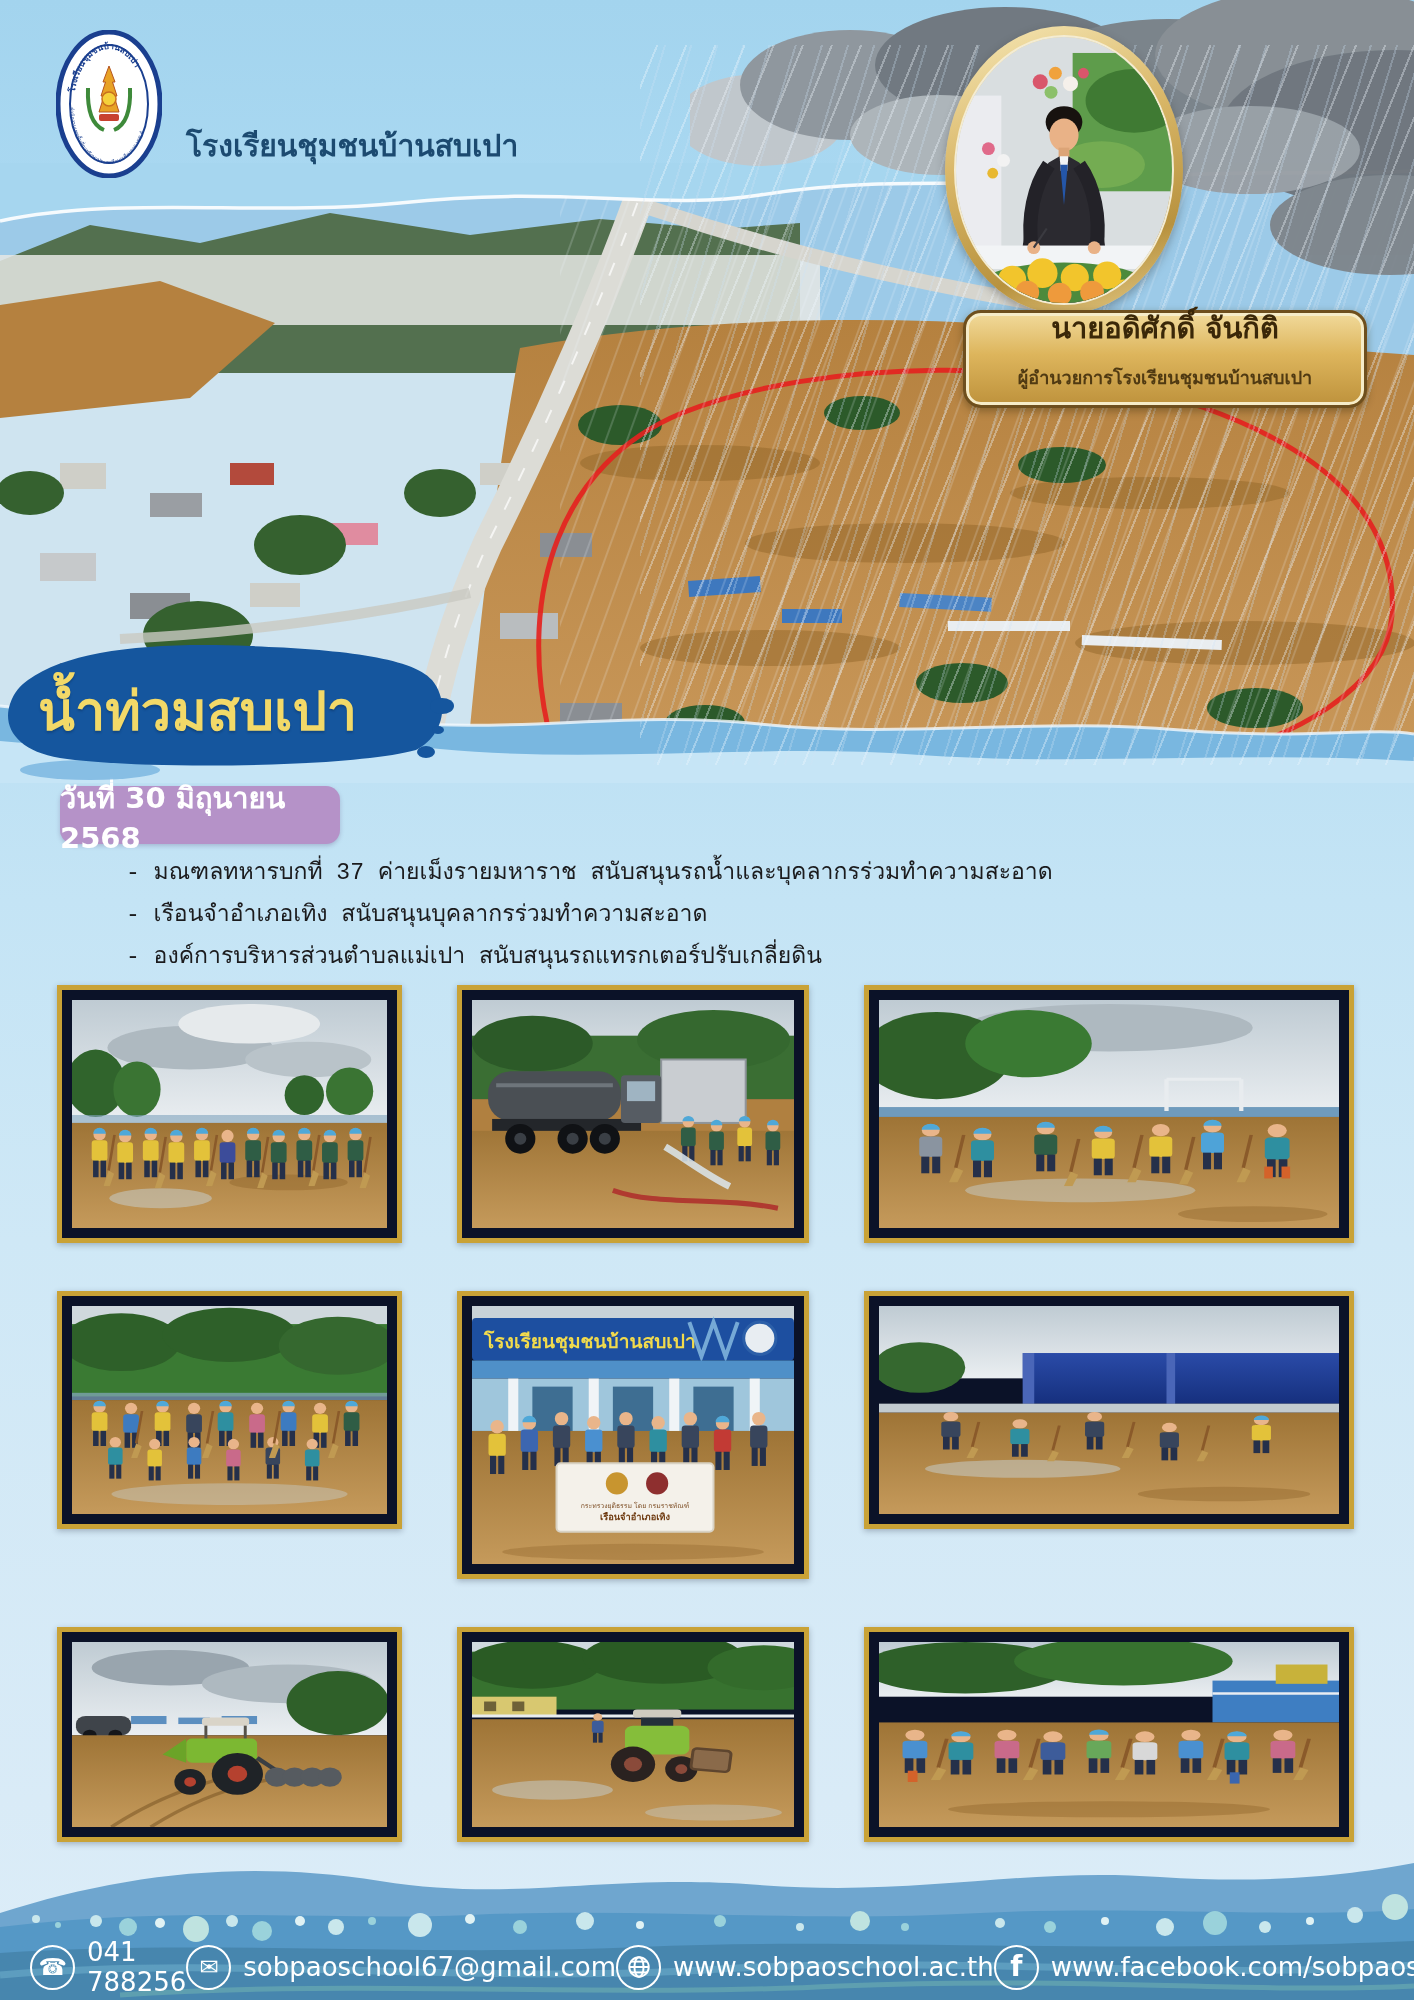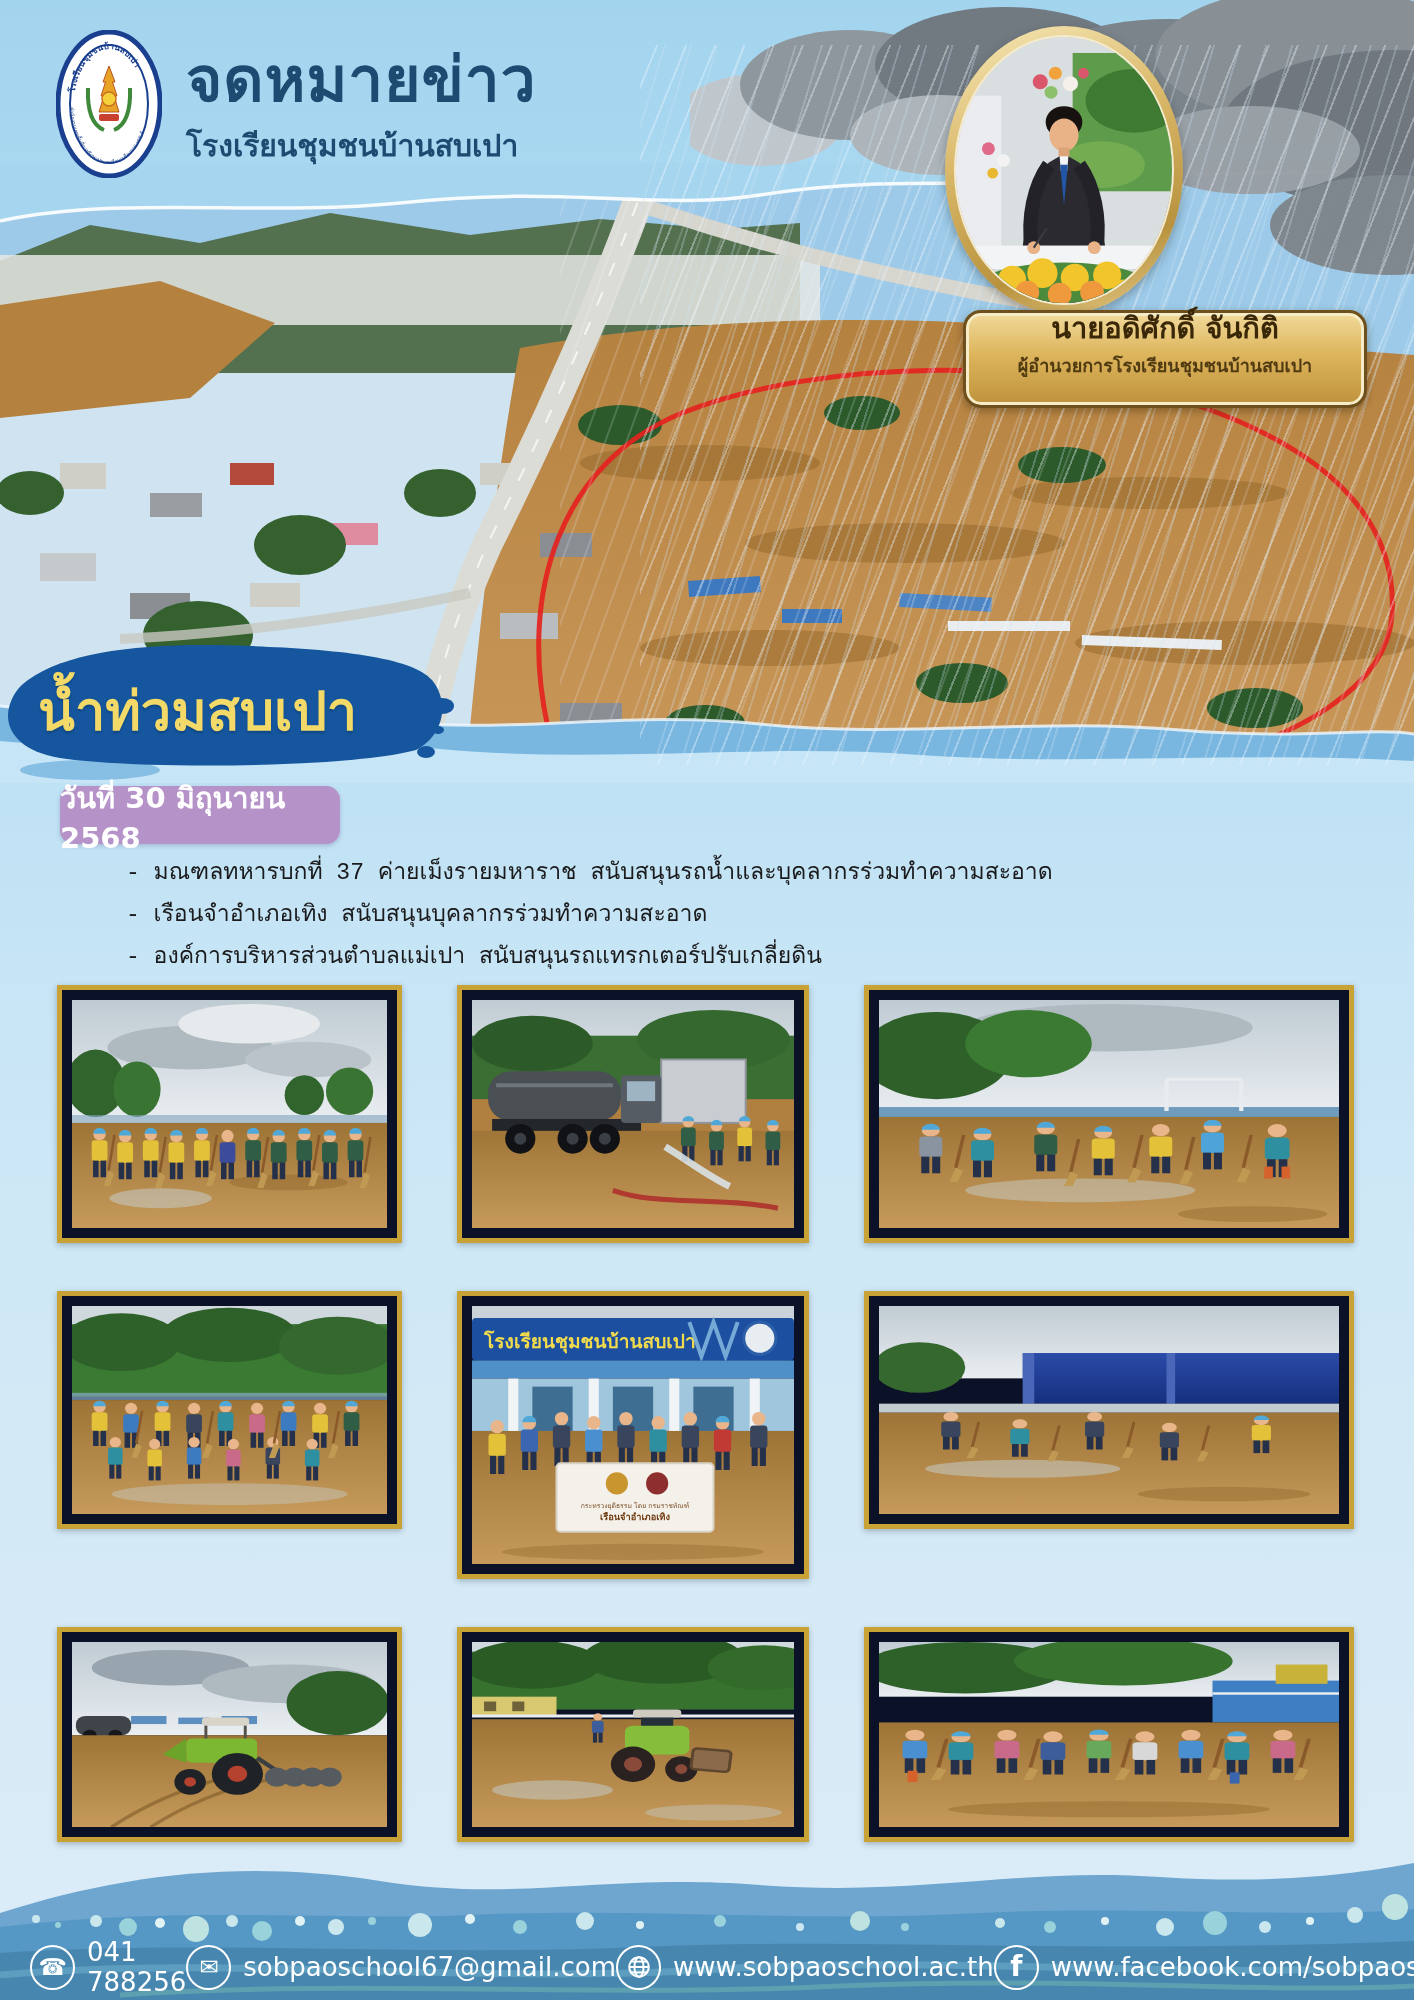--- a/index.html
+++ b/index.html
@@ -24,21 +24,21 @@
   
   .portrait{position:absolute;left:945px;top:26px;width:238px;height:288px;border-radius:50%;
     background:linear-gradient(160deg,#F7E9B8,#D9B768 40%,#B8923E 75%,#E8CF8E);padding:9px;box-sizing:border-box;
     box-shadow:0 4px 10px rgba(40,40,40,.35);z-index:5;}
   .portrait-in{width:100%;height:100%;border-radius:50%;overflow:hidden;border:2px solid #F4ECD2;box-sizing:border-box;}
   .plate{position:absolute;left:963px;top:310px;width:398px;height:92px;border-radius:18px;z-index:5;
     background:linear-gradient(180deg,#F1DA9B 0%,#DDB55C 45%,#BE923C 100%);
     border:3px solid #6E4F1E;box-shadow:inset 0 0 0 3px #F6ECC8, 0 3px 8px rgba(50,40,10,.4);
     display:flex;flex-direction:column;align-items:center;justify-content:flex-start;}
   .plate-name{font-size:29px;font-weight:800;color:#3A2708;line-height:1.1;}
-  .plate-title{font-size:18px;font-weight:600;color:#503A12;margin-top:6px;}
+  .plate-title{font-size:18px;font-weight:600;color:#503A12;margin-top:18px;}
 
   
   .flood-banner{position:absolute;left:-10px;top:636px;width:470px;height:145px;z-index:4;}
   .flood-banner-text{position:absolute;left:38px;top:668px;z-index:4;font-size:54px;font-weight:700;color:#F2D968;
     text-shadow:0 2px 2px rgba(10,40,80,.35);}
 
   
   .date-badge{position:absolute;left:60px;top:786px;width:280px;height:58px;border-radius:14px;
     background:#B592C8;display:flex;align-items:center;justify-content:center;
     color:#FFFFFF;font-size:29px;font-weight:700;box-shadow:0 2px 4px rgba(80,60,110,.25);}
@@ -213,21 +213,20 @@
       <textPath href="#ringBot" startOffset="2%">สำนักงานเขตพื้นที่การศึกษาประถมศึกษาเชียงราย เขต 4</textPath>
     </text>
     <g>
       <path d="M53,36 L59,52 L56.5,52 L61,66 L58,66 L63,82 L43,82 L48,66 L45,66 L49.5,52 L47,52 Z" fill="#E8A226" stroke="#B5541E" stroke-width="1"></path>
       <circle cx="53" cy="69" r="7" fill="#F5D03A" stroke="#C8701E" stroke-width="1.5"></circle>
       <path d="M32,58 C31,84 38,96 48,100" stroke="#3E8A3A" stroke-width="4" fill="none"></path>
       <path d="M74,58 C75,84 68,96 58,100" stroke="#3E8A3A" stroke-width="4" fill="none"></path>
       <rect x="43" y="84" width="20" height="7" rx="2" fill="#C8412F"></rect>
     </g>
   </svg>
-  <div class="hdr-title">จดหมายข่าว</div>
   <div class="hdr-sub">โรงเรียนชุมชนบ้านสบเปา</div>
 
   <div class="portrait">
     <div class="portrait-in">
       <svg viewBox="0 0 200 250" width="100%" height="100%" preserveAspectRatio="none">
         <rect width="200" height="250" fill="#D9DEE0"></rect>
         <rect x="108" y="15" width="92" height="130" fill="#5E9C4B"></rect>
         <ellipse cx="165" cy="60" rx="45" ry="30" fill="#3F7A33"></ellipse>
         <ellipse cx="135" cy="120" rx="40" ry="22" fill="#74AC52"></ellipse>
         <rect x="0" y="55" width="42" height="160" fill="#EDEFF2" opacity=".85"></rect>

